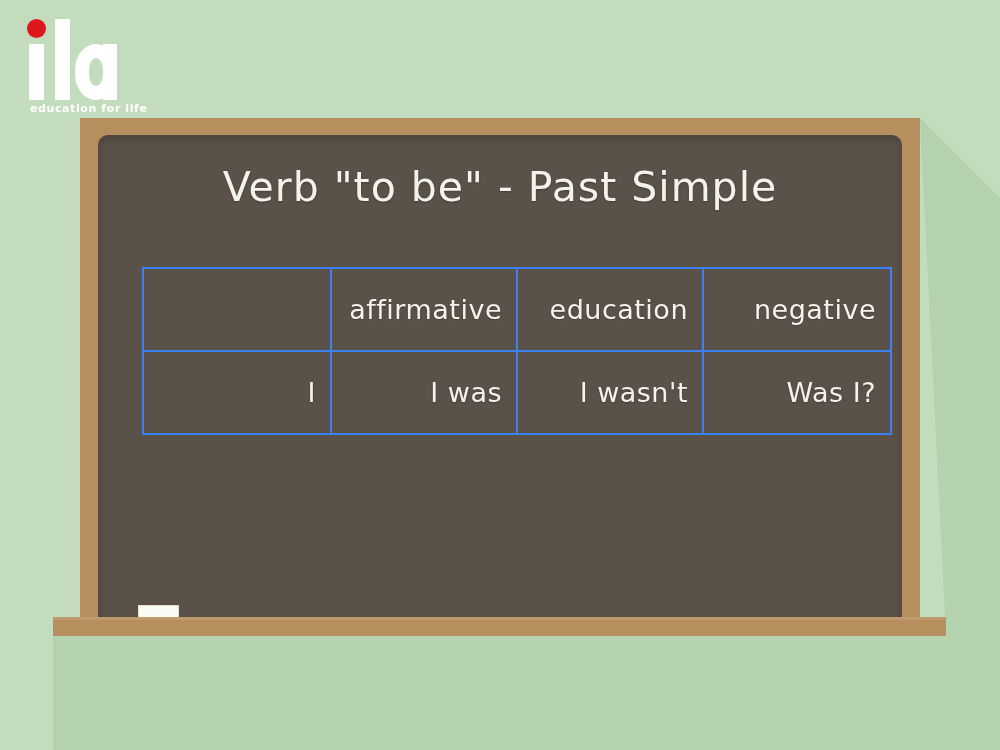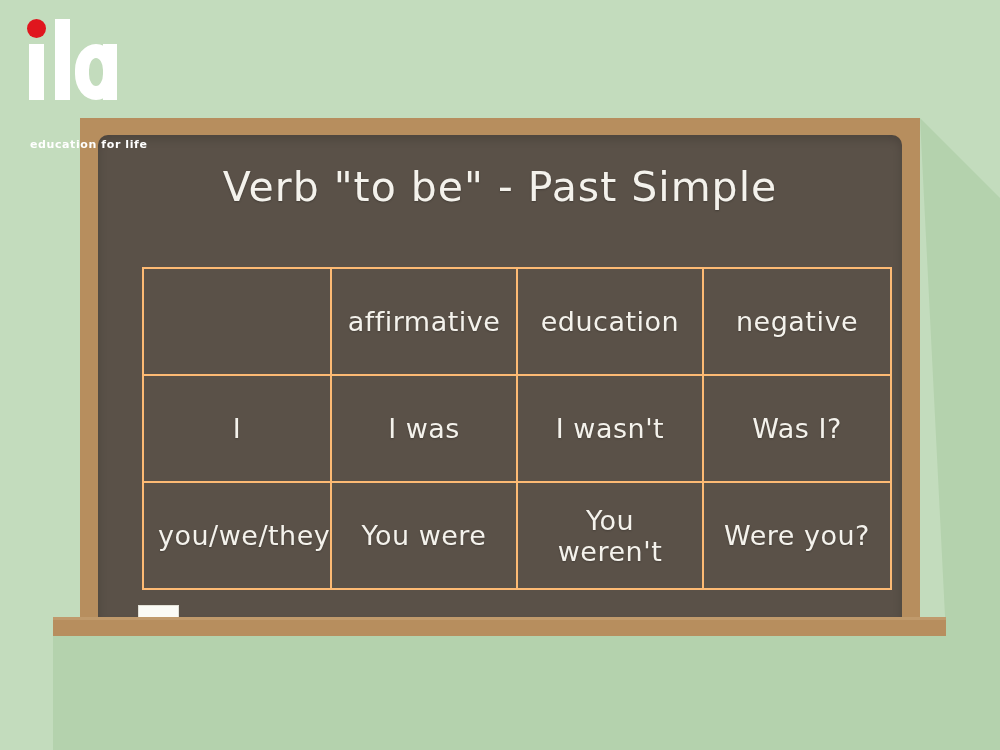--- a/index.html
+++ b/index.html
@@ -89,21 +89,20 @@
   #logo-tagline {
     position: absolute;
     left: 12px;
     top: 88px;
     color: #ffffff;
     font-family: "DejaVu Sans", sans-serif;
     font-size: 11px;
     font-weight: bold;
     letter-spacing: 0.6px;
     white-space: nowrap;
-    margin-top: 36px;
   }
 
   
   #board-shadow {
     position: absolute;
     left: 0;
     top: 0;
     width: 1000px;
     height: 750px;
     z-index: 1;
@@ -187,29 +186,29 @@
   #conjugation-table {
     position: absolute;
     left: 44px;
     top: 132px;
     width: 748px;
     border-collapse: collapse;
     table-layout: fixed;
   }
   #conjugation-table td,
   #conjugation-table th {
-    border: 2px solid #fdba74;
+    border: 2px solid #3b82f6;
     color: #f4f2ec;
     font-family: "DejaVu Sans", sans-serif;
     font-size: 27px;
     font-weight: normal;
-    text-align: center;
+    text-align: right;
     vertical-align: middle;
     height: 81px;
-    padding: 12px 14px;
+    padding: 0 14px;
     letter-spacing: 0.5px;
     text-shadow: 0 1px 2px rgba(0,0,0,0.22);
   }
   #conjugation-table th {
     font-weight: normal;
   }
   .col-person  { width: 188px; }
   .col-aff     { width: 186px; }
   .col-neg     { width: 186px; }
   .col-quest   { width: 188px; }
@@ -259,26 +258,20 @@
               <th>negative</th>
             </tr>
           </thead>
           <tbody>
             <tr>
               <td>I</td>
               <td>I was</td>
               <td>I wasn't</td>
               <td>Was I?</td>
             </tr>
-            <tr>
-              <td>you/we/they</td>
-              <td>You were</td>
-              <td>You weren't</td>
-              <td>Were you?</td>
-            </tr>
           </tbody>
         </table>
 
       </div>
     </div>
   </div>
 
   <div id="chalk-piece"></div>
 
   <div id="chalk-ledge">

